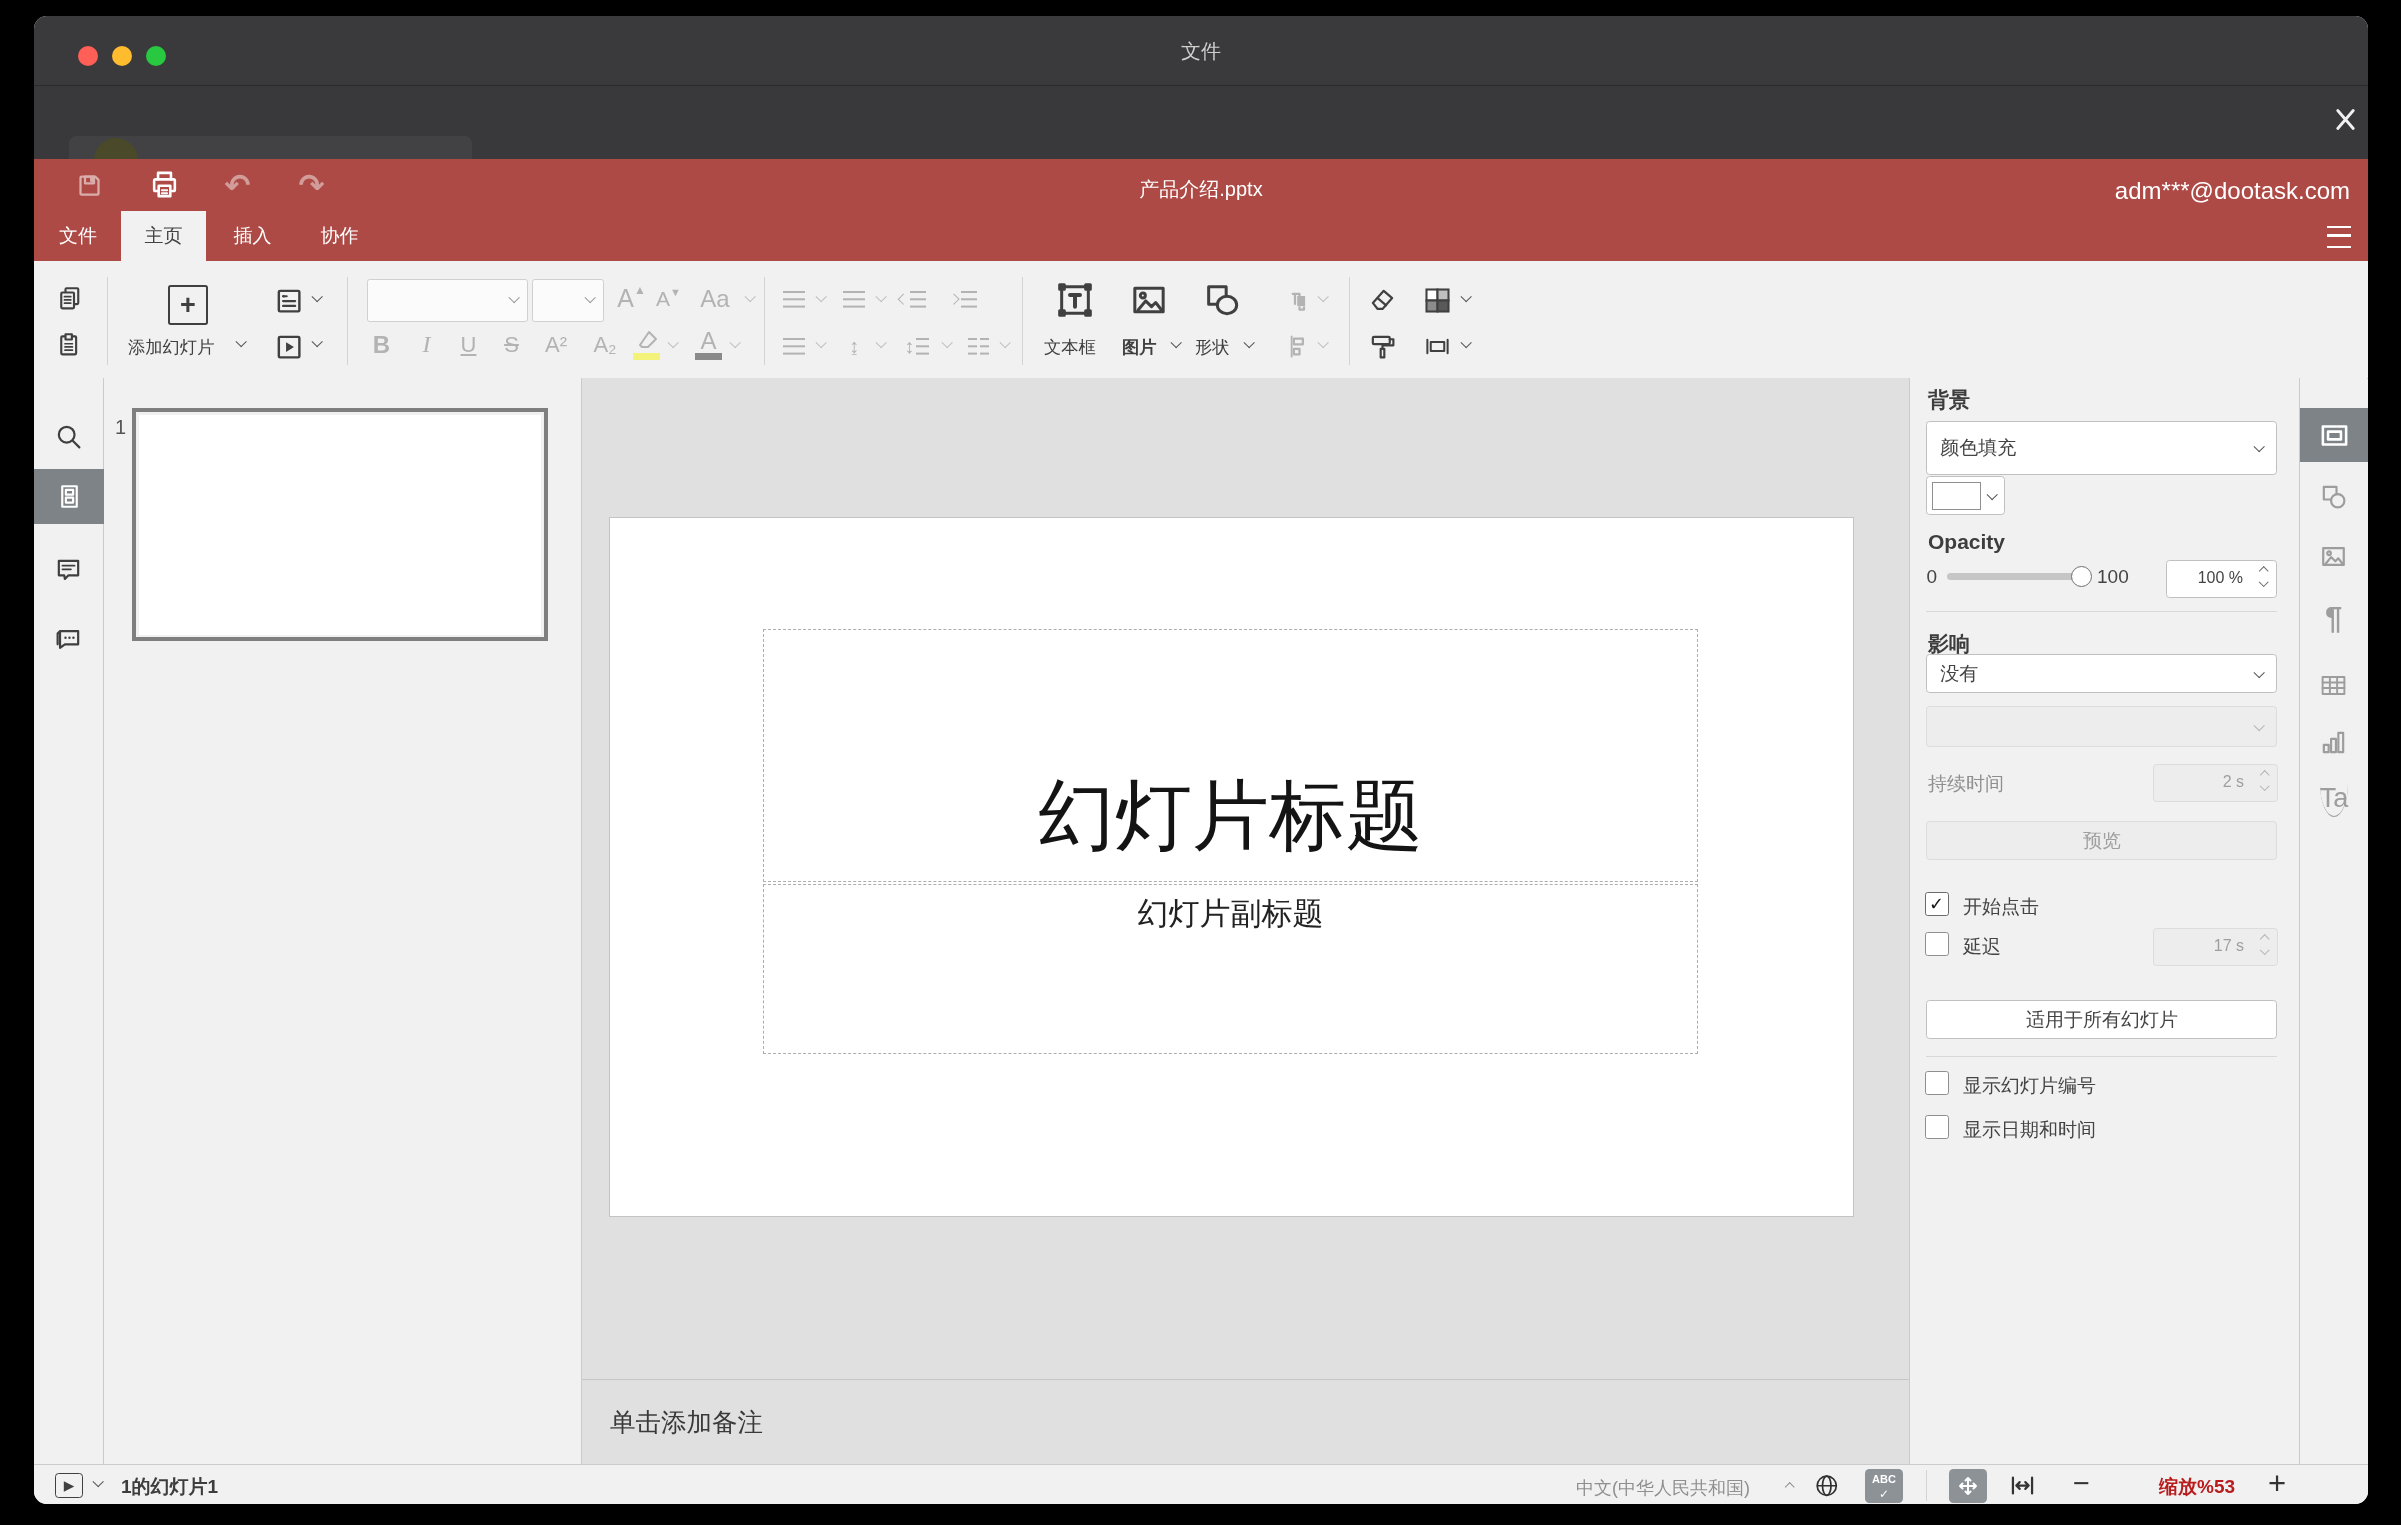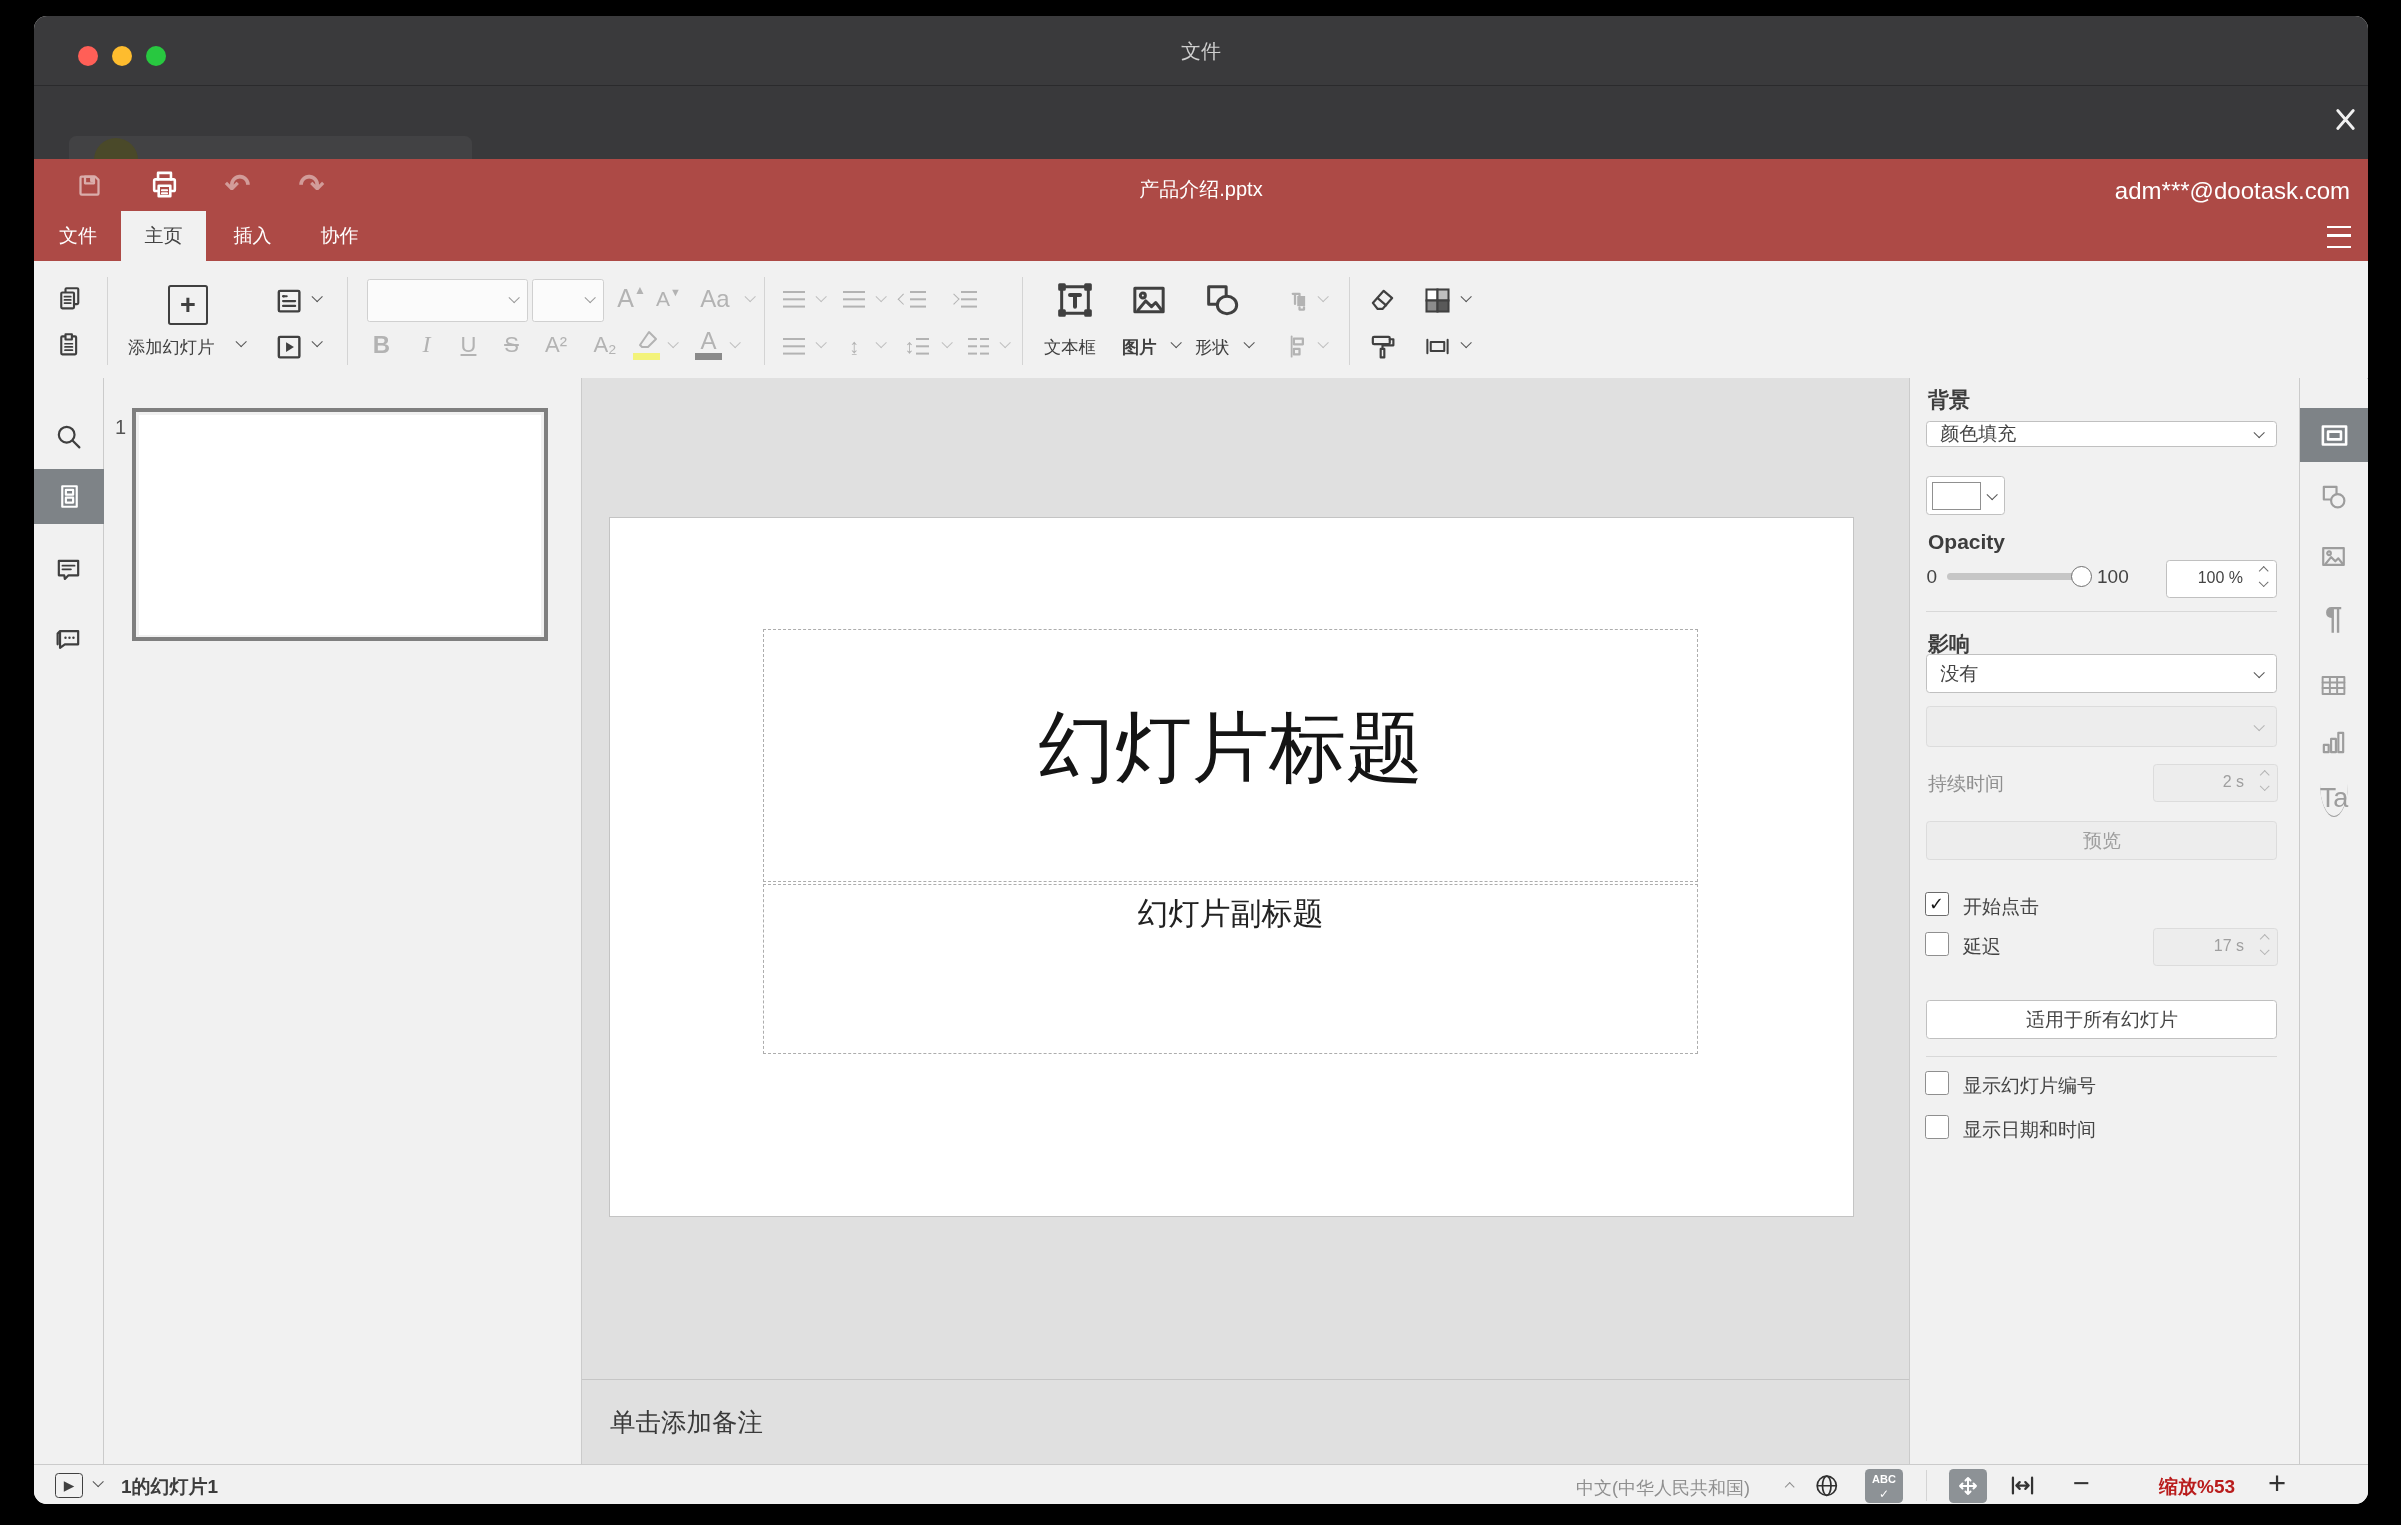--- a/index.html
+++ b/index.html
@@ -363,36 +363,36 @@
 
   <div class="abs" style="left:70px;top:362px;width:478px;height:1086px;background:#f1f1f1;border-right:0.9px solid #cbcbcb;box-sizing:border-box;">
     <div class="abs" style="left:11px;top:38px;font-size:20px;color:#555;">1</div>
     <div class="abs" style="left:28px;top:30px;width:416px;height:233px;border:4.6px solid #7f7f7f;background:#f1f1f1;box-sizing:border-box;padding:2.7px;">
       <div style="width:100%;height:100%;background:#fff;"></div>
     </div>
   </div>
 
   <div class="abs" style="left:548px;top:362px;width:1327px;height:1001px;background:#e0e0e0;">
     <div class="abs" style="left:27px;top:139px;width:1245px;height:700px;background:#fff;border:0.9px solid #c4c4c4;box-sizing:border-box;">
-      <div class="abs" style="left:153px;top:111px;width:935px;height:253px;border:1.8px dashed #adadad;box-sizing:border-box;display:flex;align-items:center;justify-content:center;padding-bottom:12.8px;">
+      <div class="abs" style="left:153px;top:111px;width:935px;height:253px;border:1.8px dashed #adadad;box-sizing:border-box;display:flex;align-items:flex-end;justify-content:center;padding-bottom:12.8px;">
         <span style="font-size:77px;font-weight:500;color:#141414;white-space:nowrap;">幻灯片标题</span>
       </div>
       <div class="abs" style="left:153px;top:366px;width:935px;height:170px;border:1.8px dashed #adadad;box-sizing:border-box;display:flex;align-items:flex-start;justify-content:center;padding-top:7.3px;">
         <span style="font-size:31px;color:#222;white-space:nowrap;">幻灯片副标题</span>
       </div>
     </div>
   </div>
 
   <div class="abs" style="left:548px;top:1363px;width:1327px;height:85px;background:#e0e0e0;border-top:0.9px solid #c6c6c6;box-sizing:border-box;display:flex;align-items:center;">
     <span style="margin-left:28px;font-size:25.5px;color:#3a3a3a;">单击添加备注</span>
   </div>
 
   <div class="abs" style="left:1875px;top:362px;width:391px;height:1086px;background:#f1f1f1;border-left:0.9px solid #cbcbcb;box-sizing:border-box;">
     <div class="panel-label" style="left:18px;top:7.3px;">背景</div>
-    <div class="select" style="left:16.4px;top:43px;width:351px;height:26px;">
+    <div class="select" style="left:16.4px;top:43px;width:351px;height:54px;">
         <span>颜色填充</span>
         <span class="chv"></span>
       </div>
     <div class="abs" style="left:16.4px;top:98px;width:79px;height:39px;background:#fff;border:0.9px solid #c0c0c0;border-radius:3.6px;box-sizing:border-box;">
       <div class="abs" style="left:4.6px;top:4.6px;width:47px;height:26.5px;background:#fff;border:0.9px solid #909090;"></div>
       <span class="chv" style="position:absolute;right:8.2px;top:14.6px;color:#555;"></span>
     </div>
     <div class="panel-label" style="left:18px;top:152px;">Opacity</div>
     <div class="abs" style="left:16.4px;top:188px;font-size:19px;color:#444;">0</div>
     <div class="abs" style="left:37px;top:195px;width:141px;height:6.4px;background:#c6c6c6;border-radius:3.6px;"></div>

